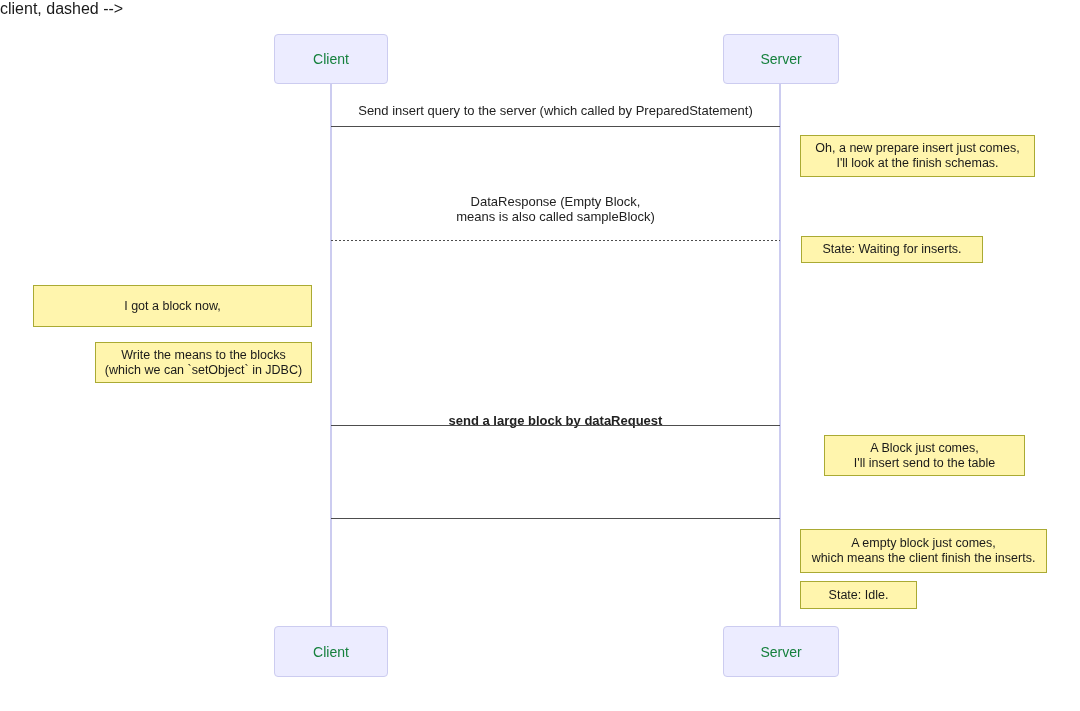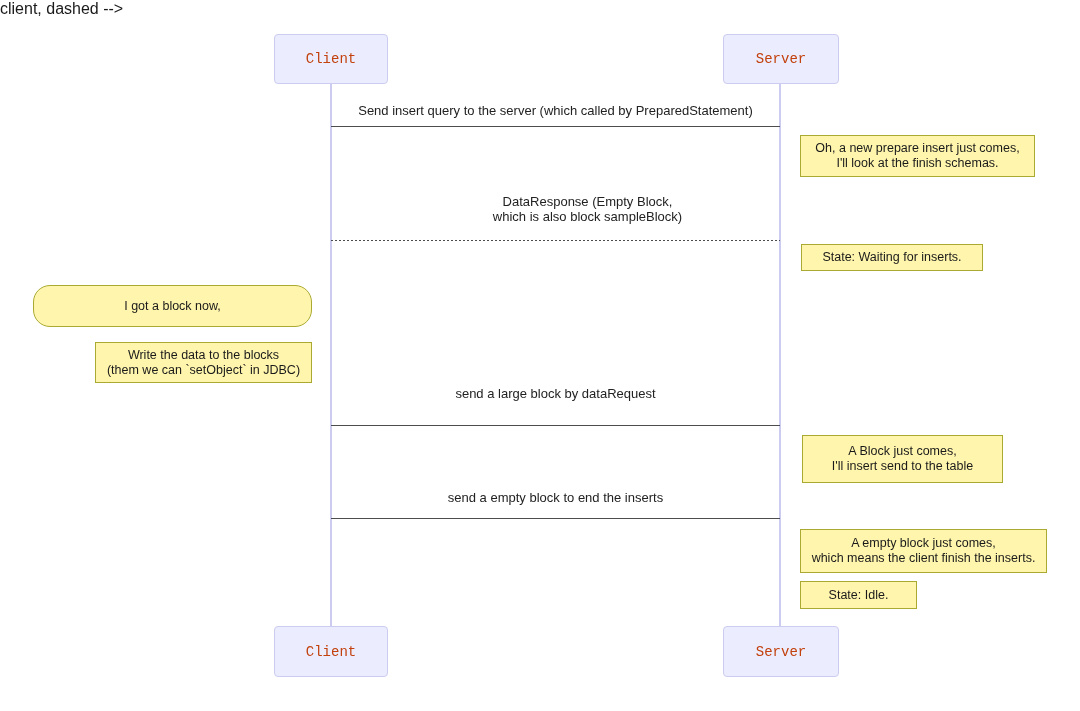--- a/index.html
+++ b/index.html
@@ -14,23 +14,22 @@
   }
   .actor {
     position: absolute;
     background: var(--actor-fill, #ECECFF);
     border: 1px solid var(--actor-border, #CCCCF0);
     border-radius: 4px;
     display: flex;
     align-items: center;
     justify-content: center;
     font-size: 14px;
-    color: #c2410c;
+    color: #15803d;
     box-sizing: border-box;
-    font-family: Liberation Mono, monospace;
   }
   .lifeline {
     position: absolute;
     width: 2px;
     background: var(--lifeline, #CCCCF0);
   }
   .msg-text {
     position: absolute;
     left: 331px;
     width: 449px;
@@ -82,60 +81,57 @@
   <div class="actor" style="left:274px; top:626px; width:114px; height:51px;">Client</div>
   <div class="actor" style="left:723px; top:626px; width:116px; height:51px;">Server</div>
 
   
   <div class="msg-text" style="top:103px;">
     <div>Send insert query to the server (which called by PreparedStatement)</div>
   </div>
   <div class="msg-line solid" style="top:126px;"></div>
 
    client, dashed --&gt;
-  <div class="msg-text" style="top:194px;padding-left:32px;">
+  <div class="msg-text" style="top:194px;">
     <div>DataResponse (Empty Block,</div>
-    <div>which is also block sampleBlock)</div>
+    <div>means is also called sampleBlock)</div>
   </div>
   <div class="msg-line dashed" style="top:240px;"></div>
 
   
-  <div class="msg-text" style="top:386px;">
+  <div class="msg-text" style="top:413px;font-weight:bold;">
     <div>send a large block by dataRequest</div>
   </div>
   <div class="msg-line solid" style="top:425px;"></div>
 
   
-  <div class="msg-text" style="top:490px;">
-    <div>send a empty block to end the inserts</div>
-  </div>
   <div class="msg-line solid" style="top:518px;"></div>
 
   
   <div class="note" style="left:800px; top:135px; width:235px; height:42px;">
     <div>Oh, a new prepare insert just comes,</div>
     <div>I'll look at the finish schemas.</div>
   </div>
 
-  <div class="note" style="left:801px; top:244px; width:182px; height:27px;">
+  <div class="note" style="left:801px; top:236px; width:182px; height:27px;">
     <div>State: Waiting for inserts.</div>
   </div>
 
   
-  <div class="note" style="left:33px; top:285px; width:279px; height:42px;border-radius:17px;">
+  <div class="note" style="left:33px; top:285px; width:279px; height:42px;">
     <div>I got a block now,</div>
   </div>
 
   <div class="note" style="left:95px; top:342px; width:217px; height:41px;">
-    <div>Write the data to the blocks</div>
-    <div>(them we can `setObject` in JDBC)</div>
+    <div>Write the means to the blocks</div>
+    <div>(which we can `setObject` in JDBC)</div>
   </div>
 
   
-  <div class="note" style="left:802px; top:435px; width:201px; height:48px;">
+  <div class="note" style="left:824px; top:435px; width:201px; height:41px;">
     <div>A Block just comes,</div>
     <div>I'll insert send to the table</div>
   </div>
 
   <div class="note" style="left:800px; top:581px; width:117px; height:28px;">
     <div>State: Idle.</div>
   </div>
 
   <div class="note" style="left:800px; top:529px; width:247px; height:44px;">
     <div>A empty block just comes,</div>

